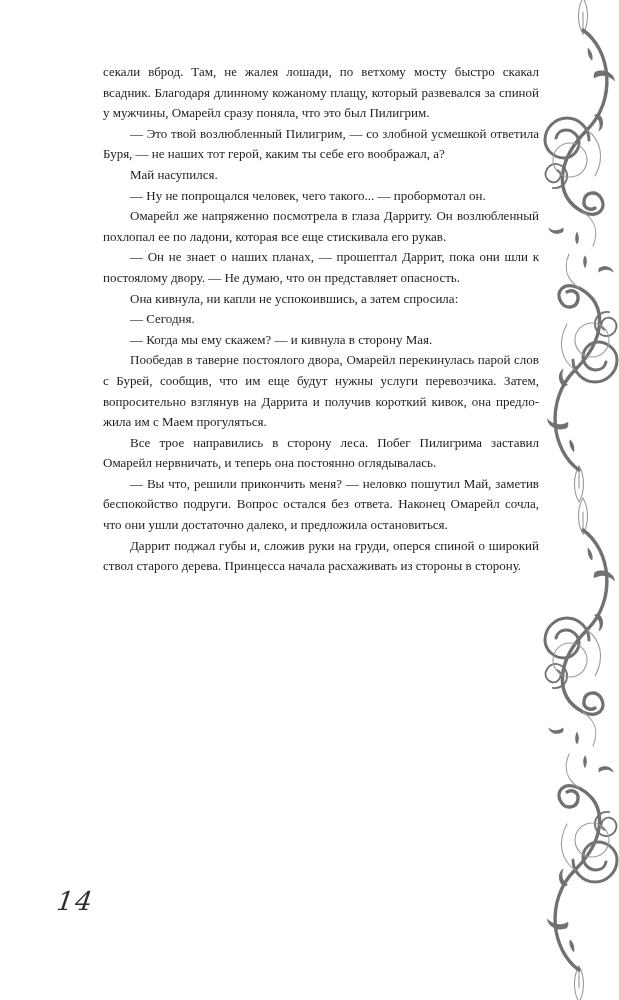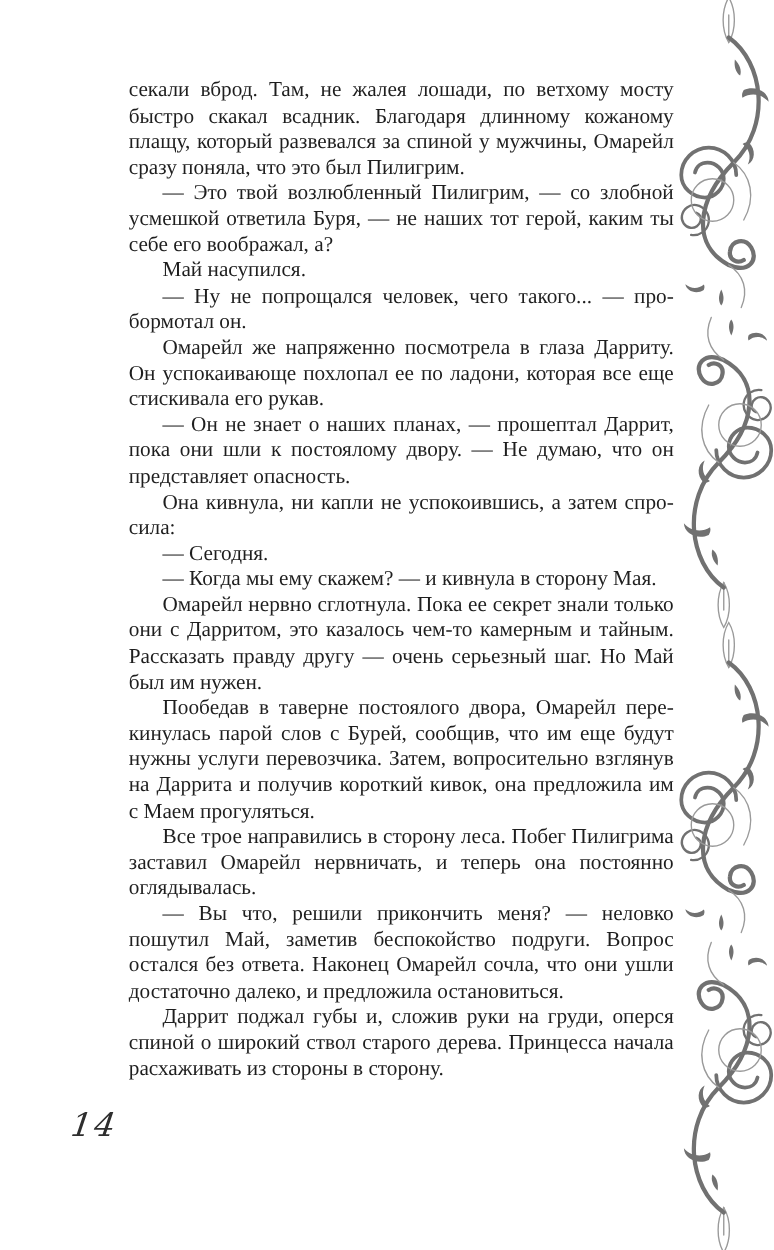--- a/index.html
+++ b/index.html
@@ -22,21 +22,21 @@
     width: 619px;
     height: 1000px;
     background: #ffffff;
   }
   .text-block {
     position: absolute;
     left: 103px;
     top: 62px;
     width: 436px;
     color: var(--text-color);
-    font-size: 17px;
+    font-size: 13px;
     line-height: 20.6px;
     text-align: justify;
     hyphens: manual;
     -webkit-hyphens: manual;
   }
   .text-block p {
     margin: 0;
     padding: 0;
     text-indent: 27px;
   }
@@ -78,26 +78,25 @@
 </head>
 <body>
 
 <div class="page">
 
   <div class="text-block">
     <p class="first">секали вброд. Там, не жалея лошади, по ветхому мосту быстро скакал всадник. Благодаря длинному кожаному плащу, который развевался за спиной у мужчины, Ома­рейл сразу поняла, что это был Пилигрим.</p>
     <p>— Это твой возлюбленный Пилигрим, — со злобной усмешкой ответила Буря, — не наших тот герой, каким ты себе его воображал, а?</p>
     <p>Май насупился.</p>
     <p>— Ну не попрощался человек, чего такого... — про­бормотал он.</p>
-    <p>Омарейл же напряженно посмотрела в глаза Дарриту. Он успокаивающе похлопал ее по ладони, которая все еще стискивала его рукав.</p>
+    <p>Омарейл же напряженно посмотрела в глаза Дарриту. Он возлюбленный похлопал ее по ладони, которая все еще стискивала его рукав.</p>
     <p>— Он не знает о наших планах, — прошептал Даррит, пока они шли к постоялому двору. — Не думаю, что он представляет опасность.</p>
     <p>Она кивнула, ни капли не успокоившись, а затем спро­сила:</p>
     <p>— Сегодня.</p>
     <p>— Когда мы ему скажем? — и кивнула в сторону Мая.</p>
-    <p>Омарейл нервно сглотнула. Пока ее секрет знали только они с Дарритом, это казалось чем-то камерным и тайным. Рассказать правду другу — очень серьезный шаг. Но Май был им нужен.</p>
     <p>Пообедав в таверне постоялого двора, Омарейл пере­кинулась парой слов с Бурей, сообщив, что им еще будут нужны услуги перевозчика. Затем, вопросительно взгля­нув на Даррита и получив короткий кивок, она предло­жила им с Маем прогуляться.</p>
     <p>Все трое направились в сторону леса. Побег Пили­грима заставил Омарейл нервничать, и теперь она по­стоянно оглядывалась.</p>
     <p>— Вы что, решили прикончить меня? — неловко пошутил Май, заметив беспокойство подруги. Вопрос остался без ответа. Наконец Омарейл сочла, что они ушли достаточно далеко, и предложила остановиться.</p>
     <p>Даррит поджал губы и, сложив руки на груди, оперся спиной о широкий ствол старого дерева. Принцесса на­чала расхаживать из стороны в сторону.</p>
   </div>
 
   <div class="page-number">14</div>
 
   <svg class="ornament" viewBox="0 0 76 1000" xmlns="http://www.w3.org/2000/svg" aria-hidden="true">
     <defs>

